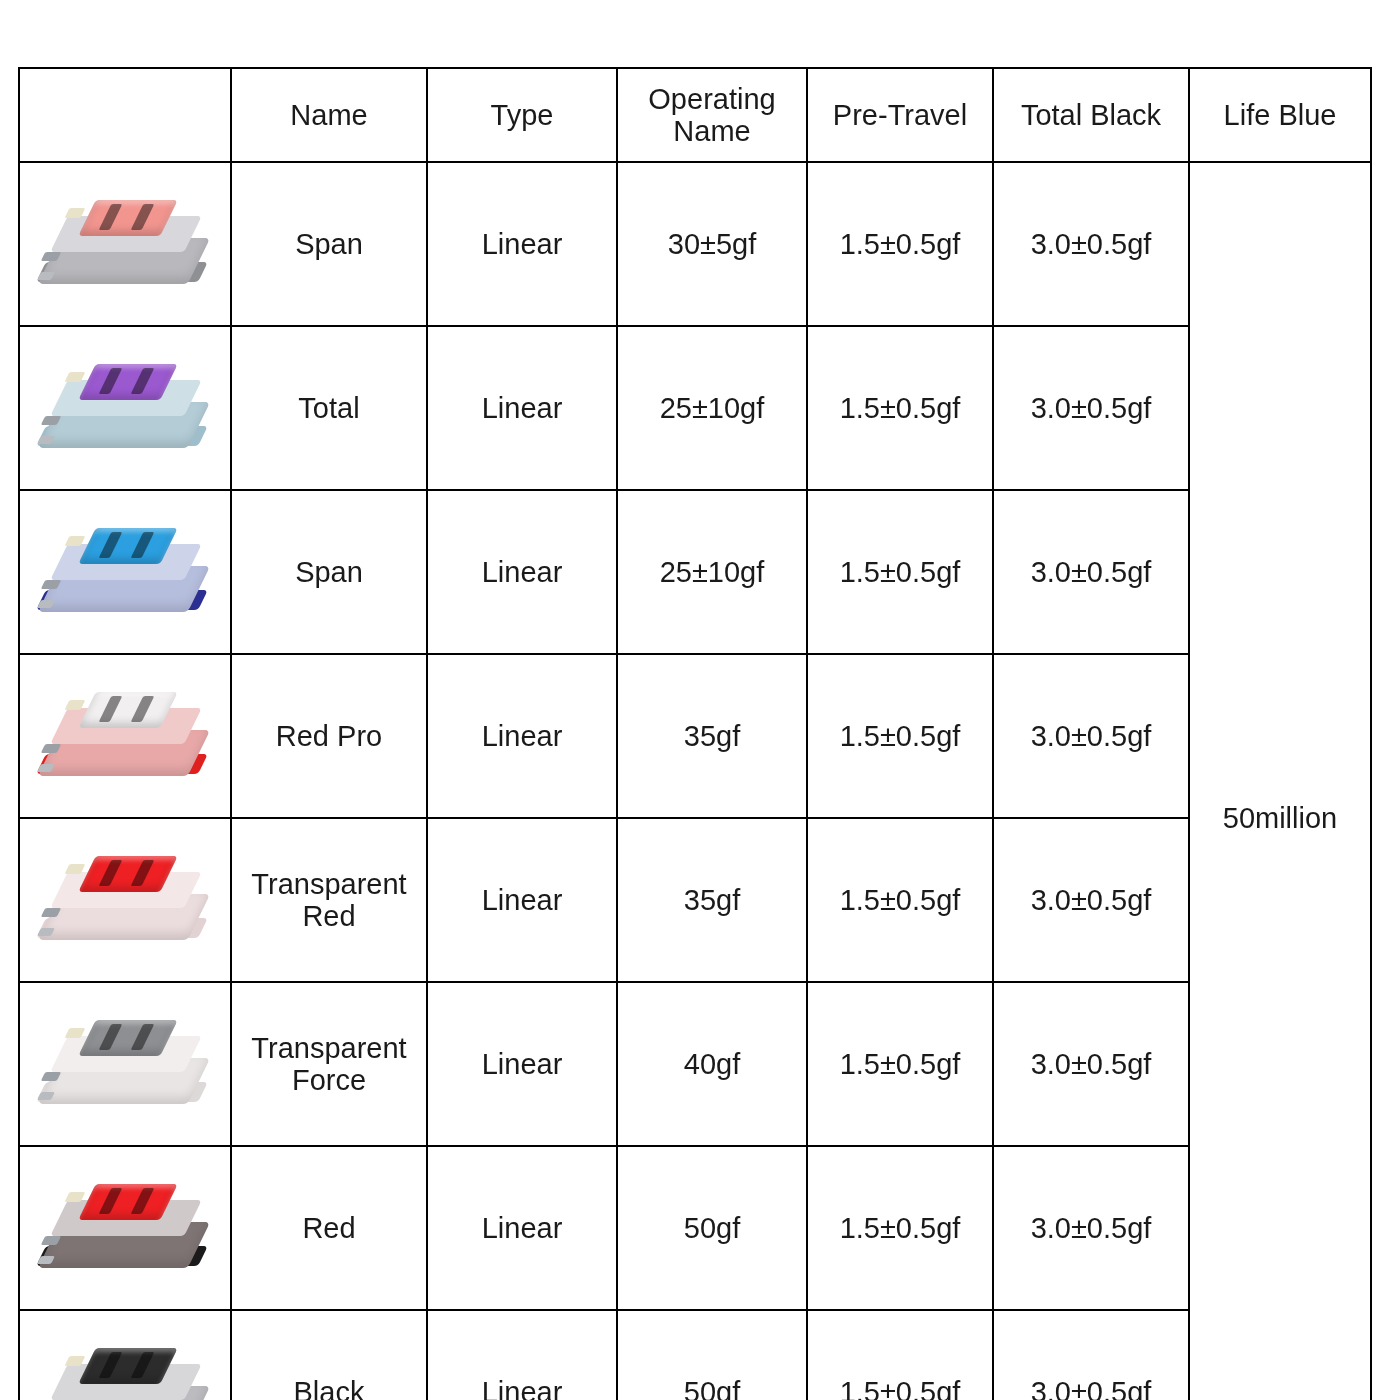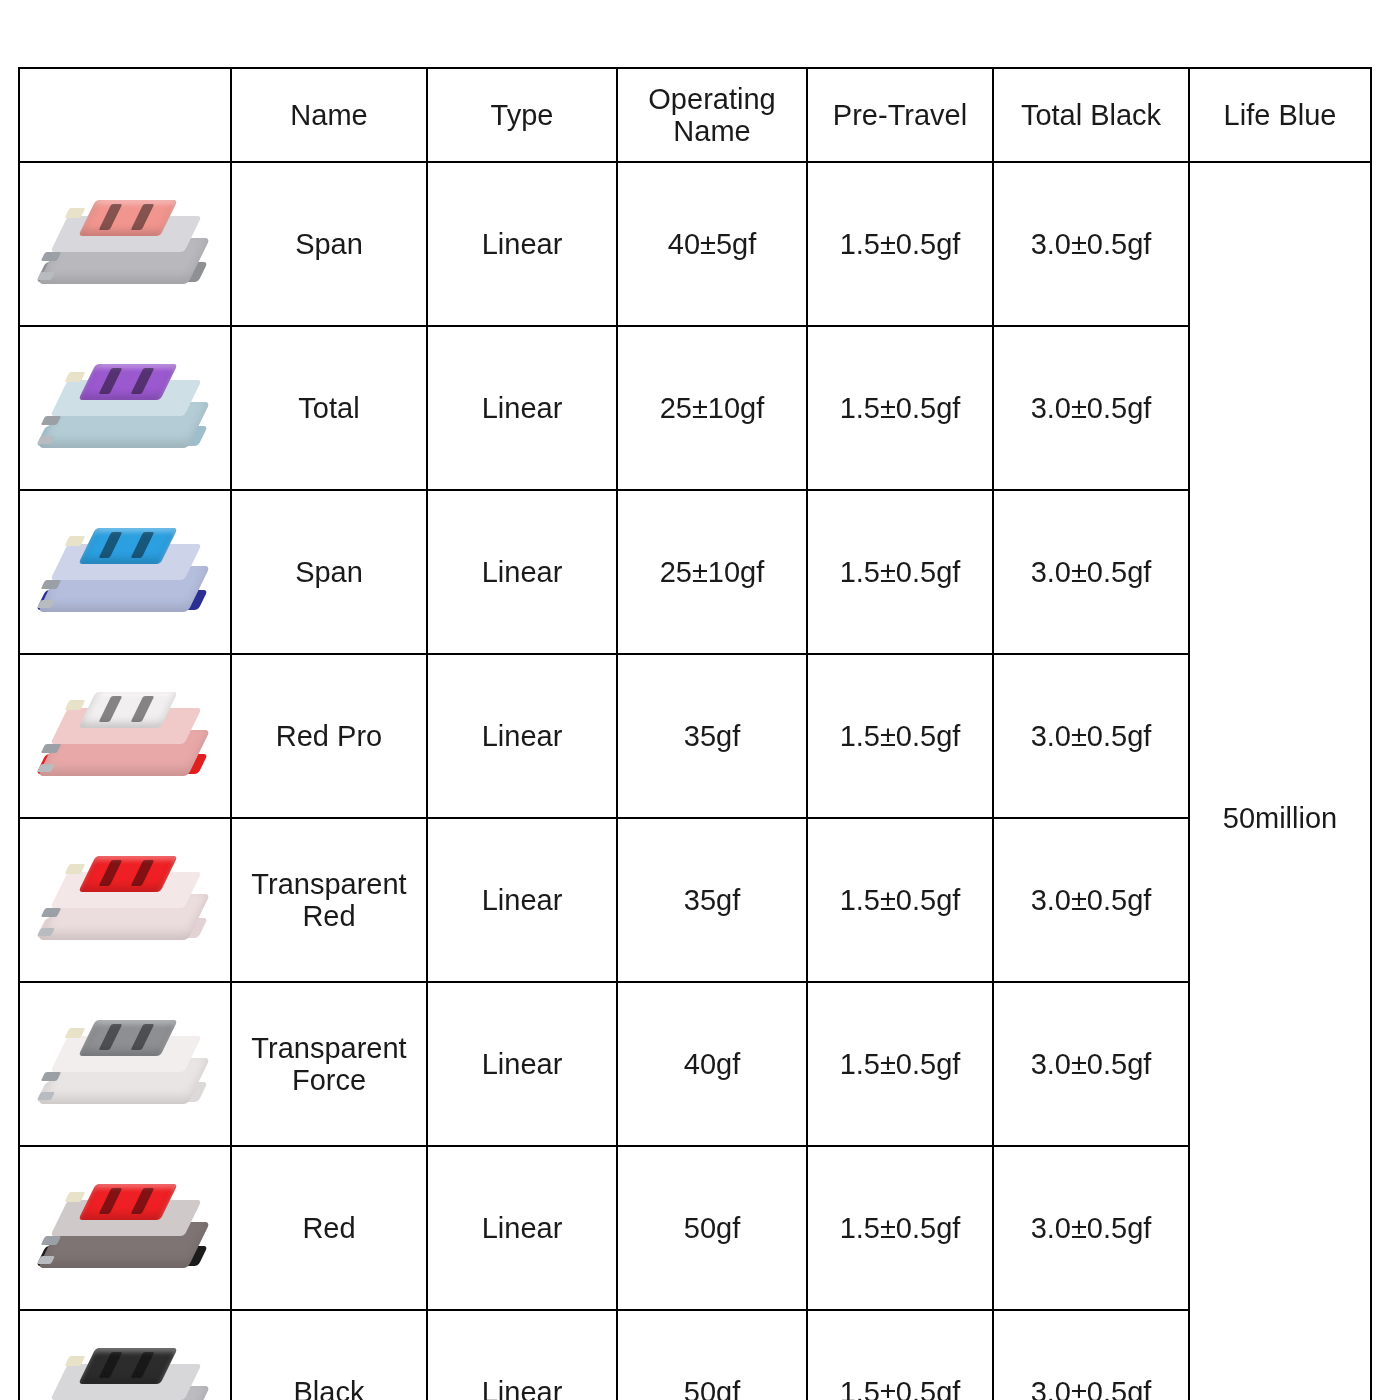--- a/index.html
+++ b/index.html
@@ -191,21 +191,21 @@
               <div class="top" style="background: rgb(216, 216, 220);"></div>
                 <div class="led"></div>
                 <div class="stem" style="background: rgb(242, 149, 143);"></div>
               <div class="slot1"></div>
                 <div class="slot2"></div>
             </div>
           </div>
         </td>
         <td>Span</td>
         <td>Linear</td>
-        <td>40±5gf</td>
+        <td>30±5gf</td>
         <td>1.5±0.5gf</td>
         <td>3.0±0.5gf</td>
         <td class="life-cell" rowspan="8">50million</td>
       </tr>
 
       <tr>
         <td class="switch-cell">
           <div class="switch-wrap">
             <div class="sw" id="sw1">
               <div class="plate" style="background: rgb(158, 190, 203);"></div>

